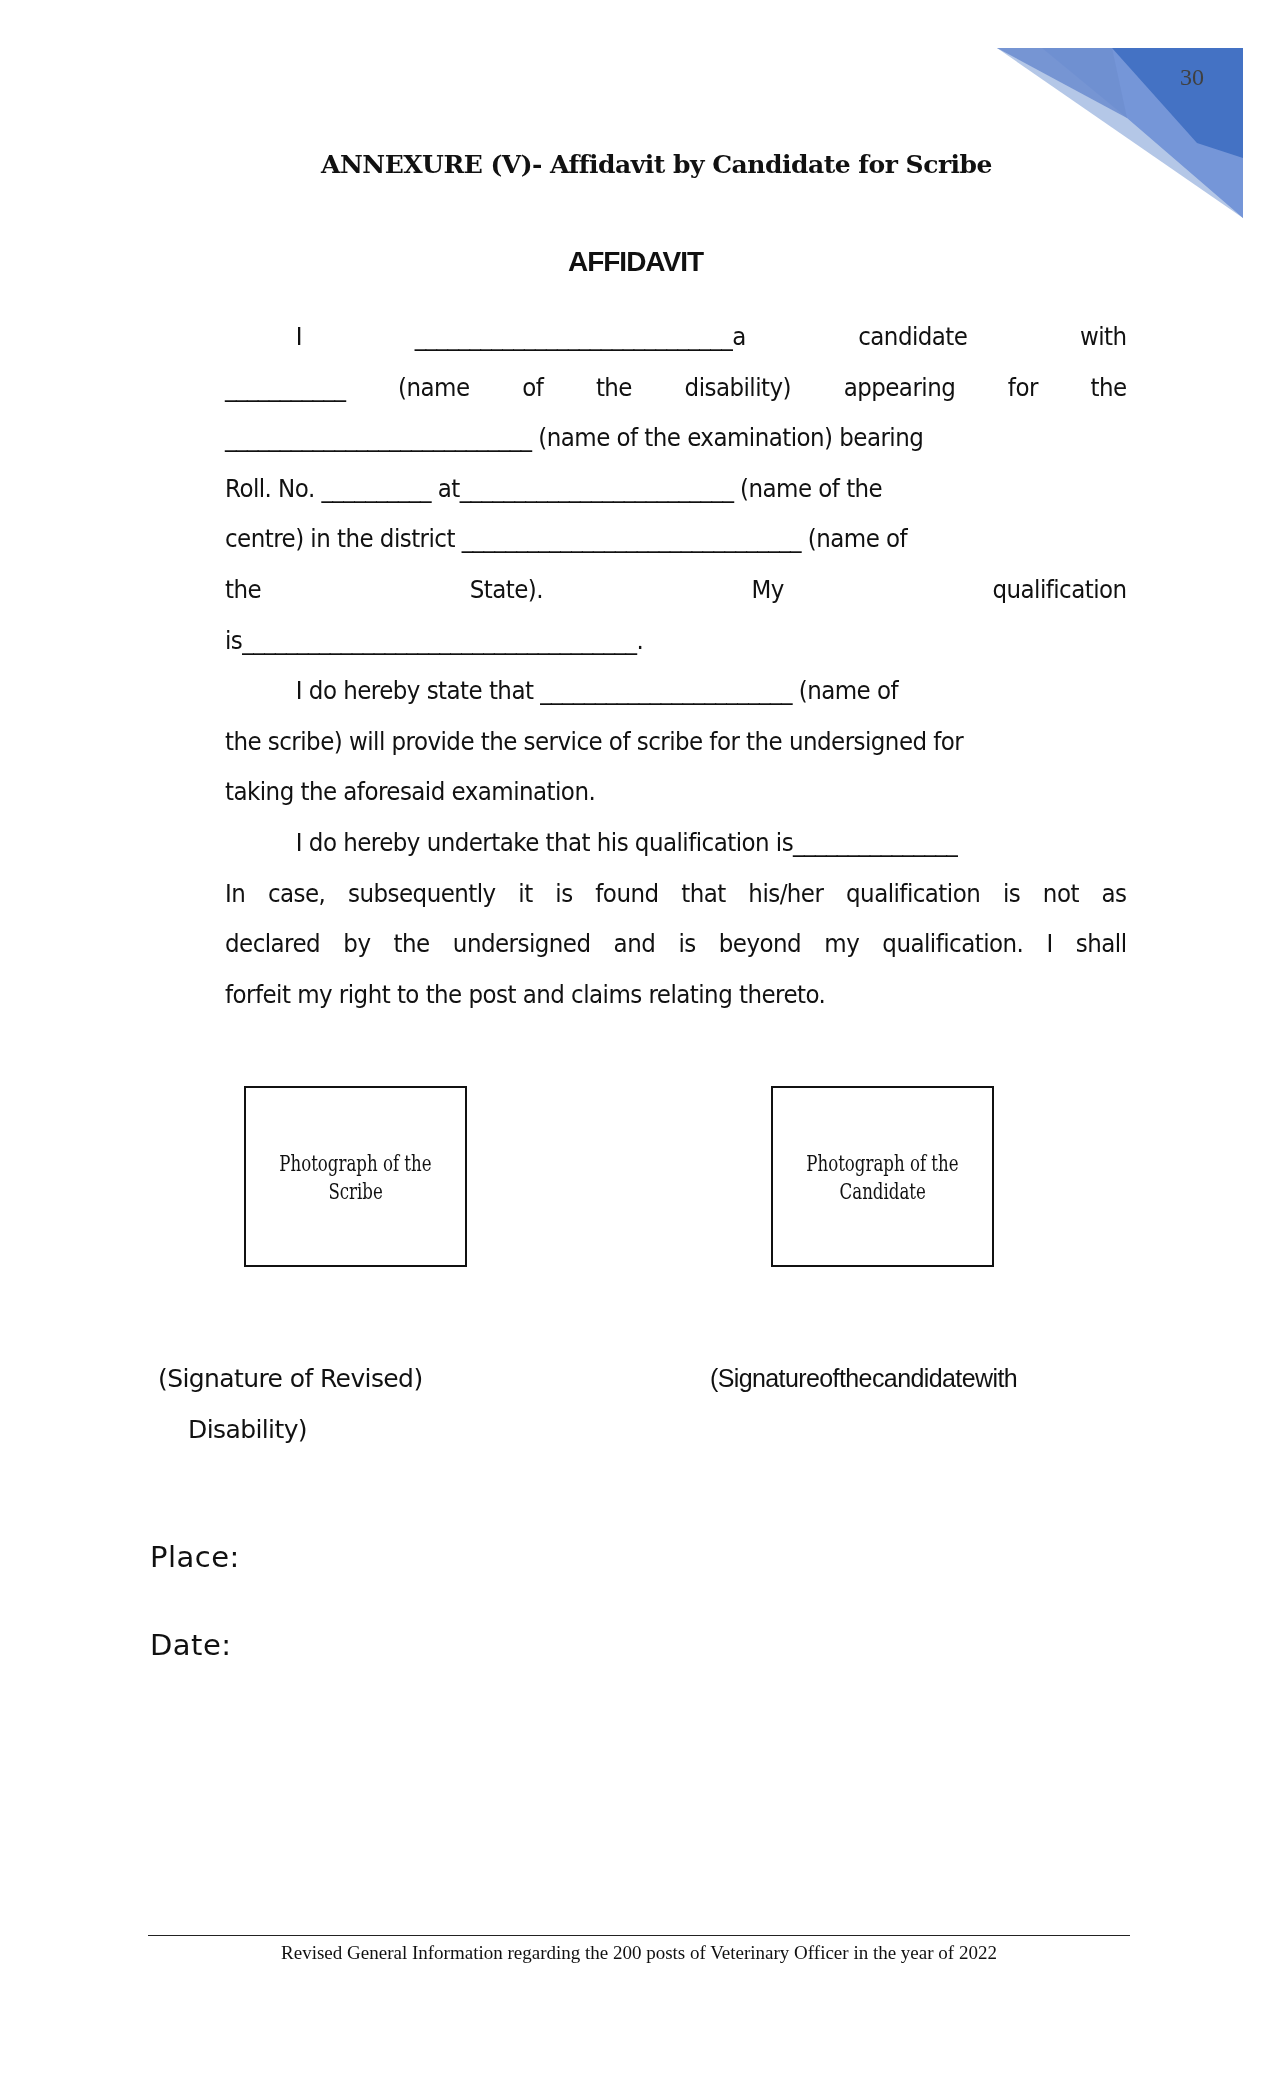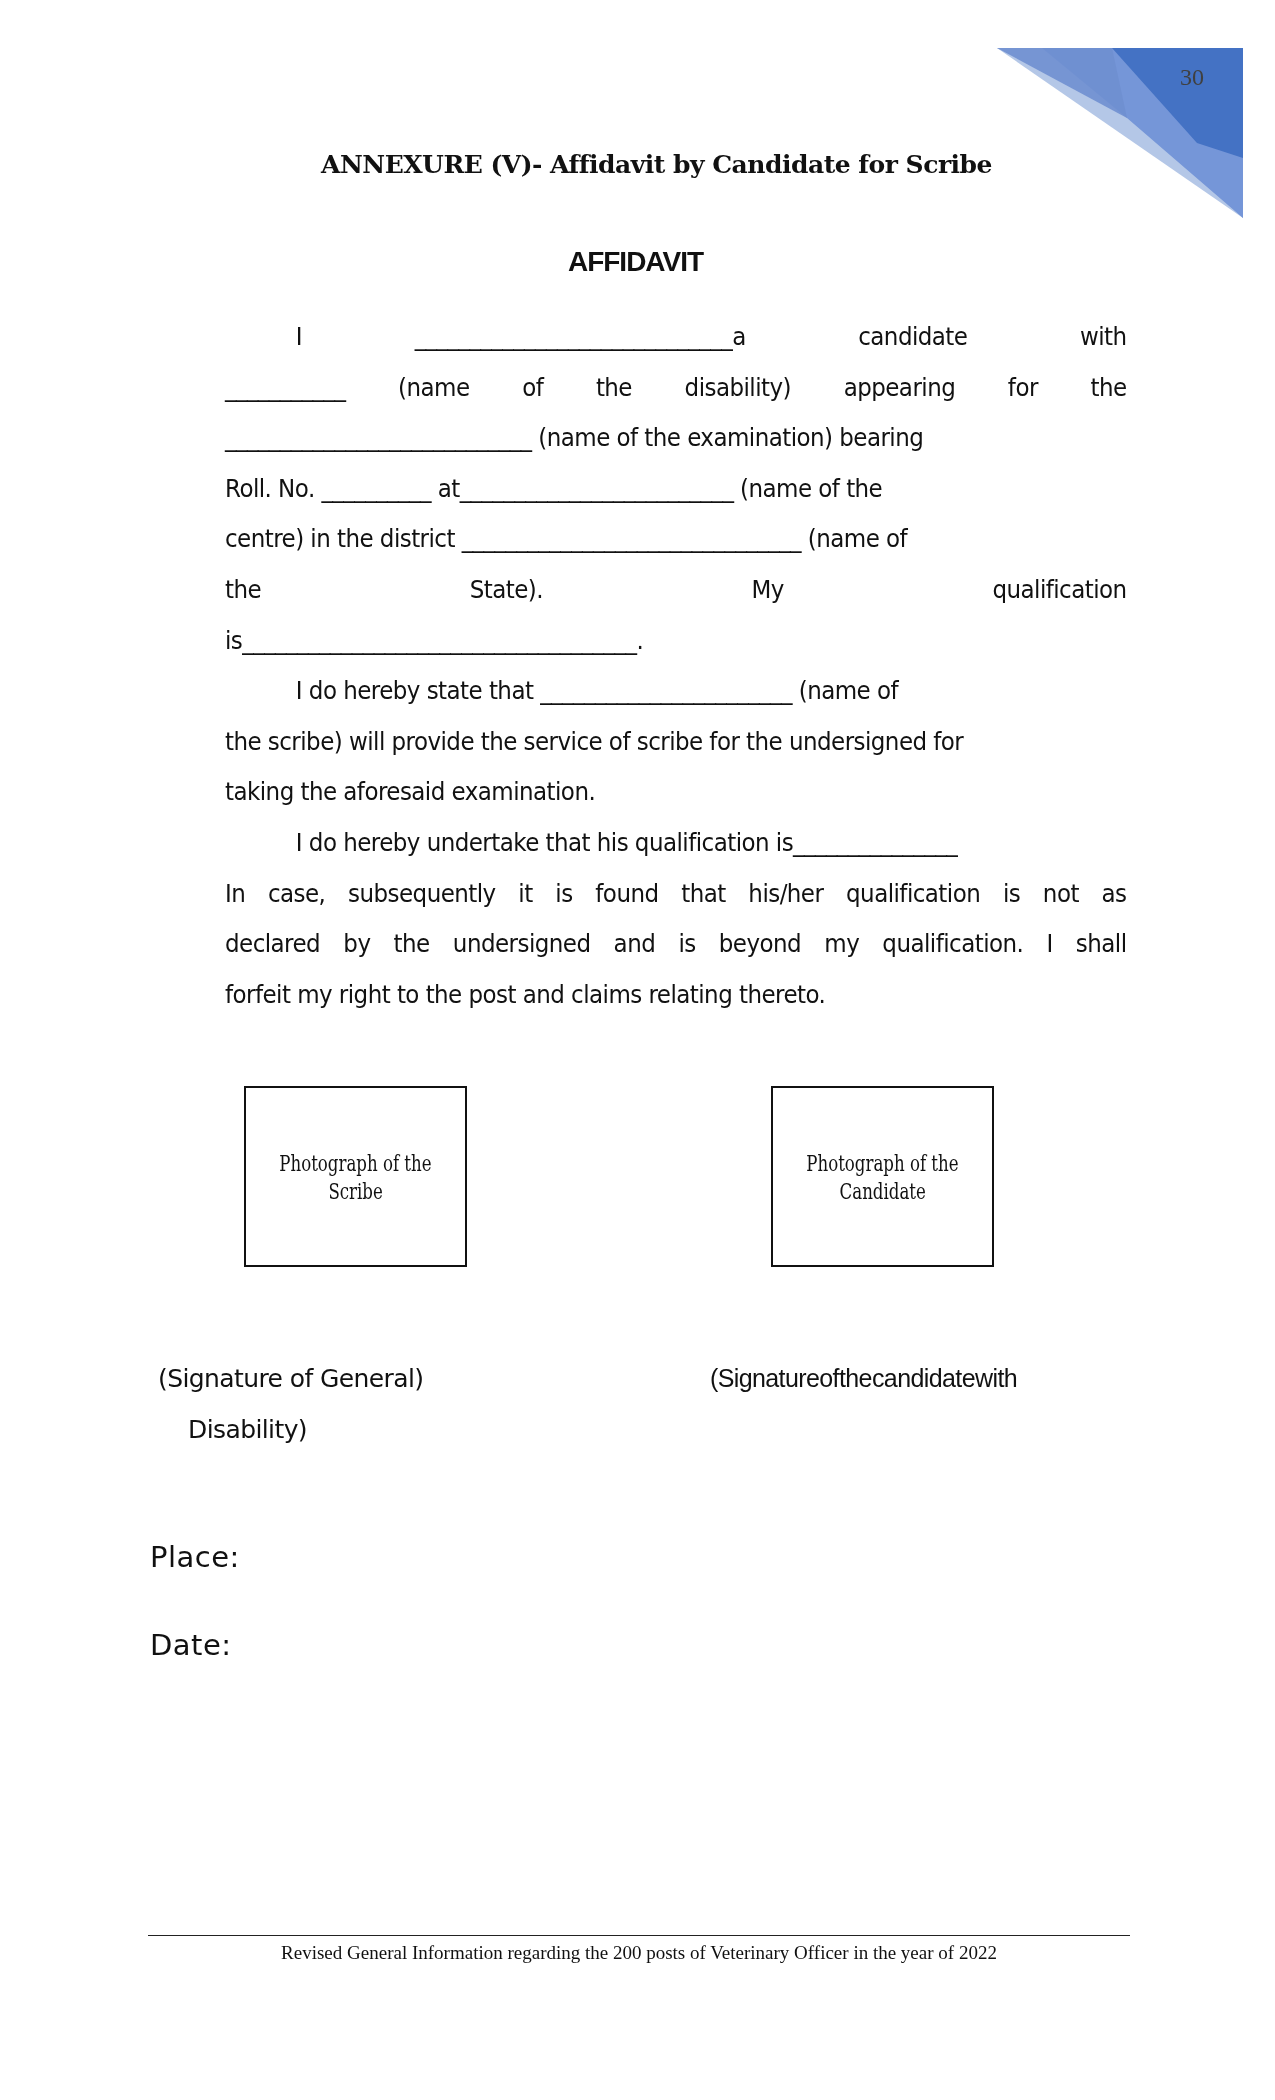--- a/index.html
+++ b/index.html
@@ -122,21 +122,21 @@
     <span>Scribe</span>
   </span>
 </div>
 <div class="photo-box" style="left:771px;">
   <span>
     <span>Photograph of the</span><br>
     <span>Candidate</span>
   </span>
 </div>
 
-<div class="sig" style="left:158px; top:1364px;">(Signature of General)</div>
+<div class="sig" style="left:158px; top:1364px;">(Signature of Revised)</div>
 <div class="sig-cand">
   <span>(Signature</span>
   <span>of</span>
   <span>the</span>
   <span>candidate</span>
   <span>with</span>
 </div>
 <div class="sig" style="left:188px; top:1415px;">Disability)</div>
 
 <div class="meta" style="top:1540px;">Place:</div>

